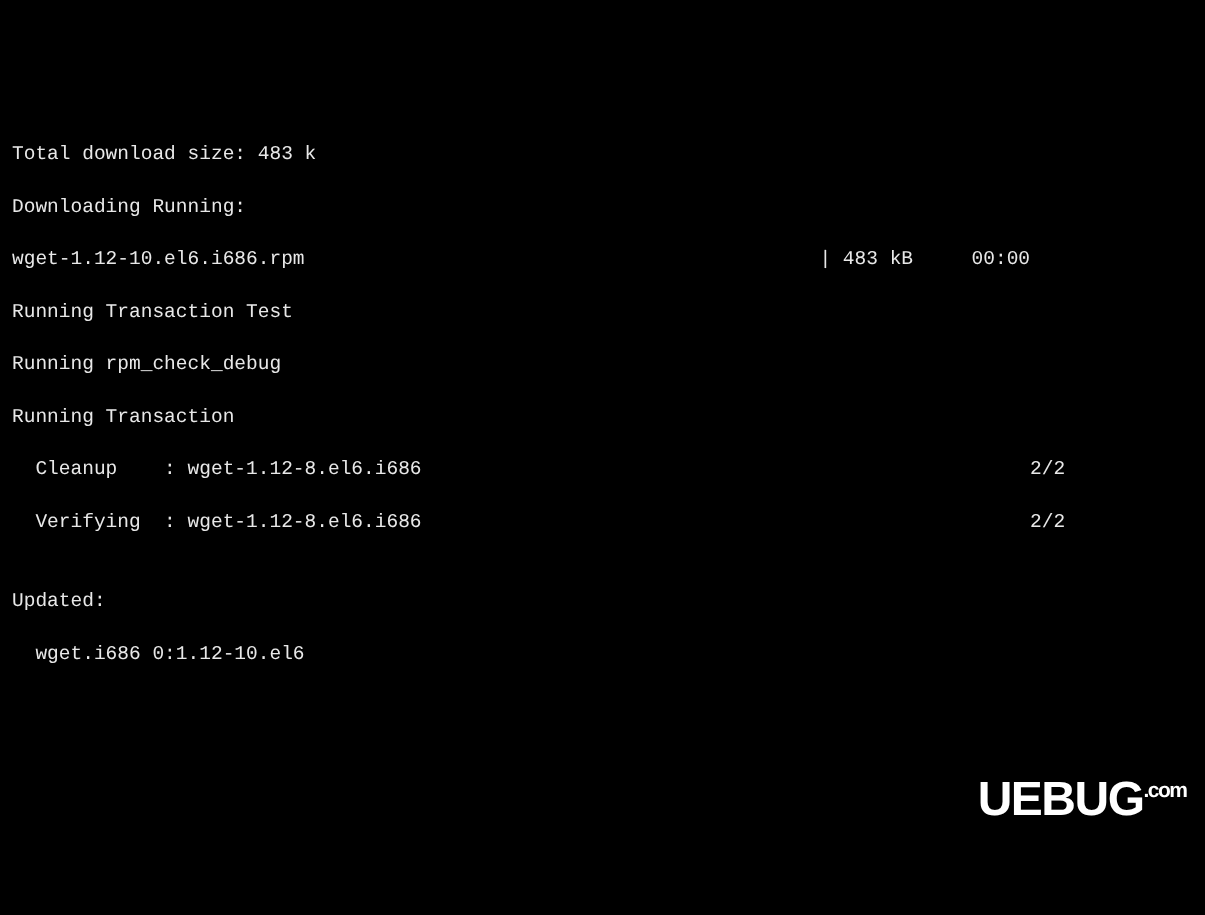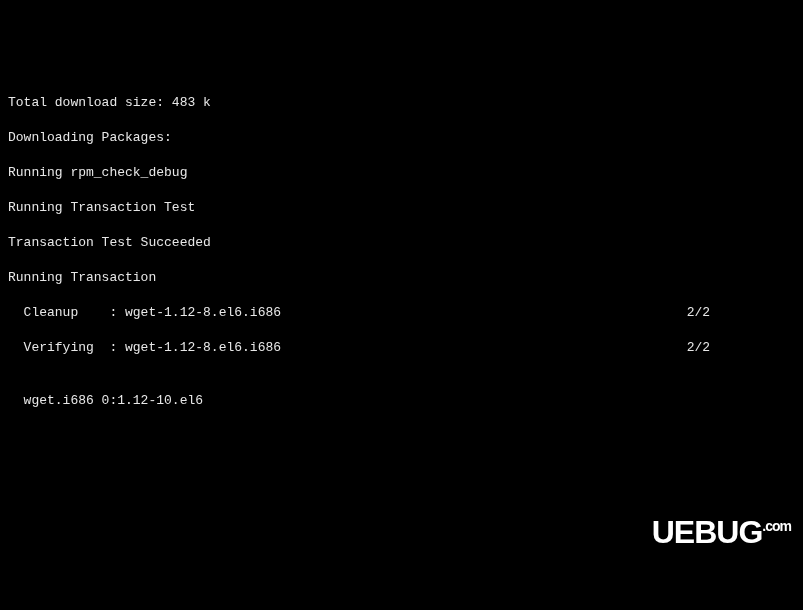--- a/index.html
+++ b/index.html
@@ -47,28 +47,29 @@
       vertical-align: super;
     }
   </style>
 </head>
 <body>
 
 
 
 <div class="terminal-output">
 <span class="line">Total download size: 483 k</span>
-<span class="line">Downloading Packages:</span>
+<span class="line">Downloading Running:</span>
+<span class="line">wget-1.12-10.el6.i686.rpm                                            | 483 kB     00:00</span>
+<span class="line">Running Transaction Test</span>
 <span class="line">Running rpm_check_debug</span>
-<span class="line">Running Transaction Test</span>
-<span class="line">Transaction Test Succeeded</span>
 <span class="line">Running Transaction</span>
 <span class="line">  Cleanup    : wget-1.12-8.el6.i686                                                    2/2</span>
 <span class="line">  Verifying  : wget-1.12-8.el6.i686                                                    2/2</span>
 <span class="line"></span>
+<span class="line">Updated:</span>
 <span class="line">  wget.i686 0:1.12-10.el6</span>
 <span class="line"></span>
 
 
 
 
 
 
 <span class="line"></span>
 

